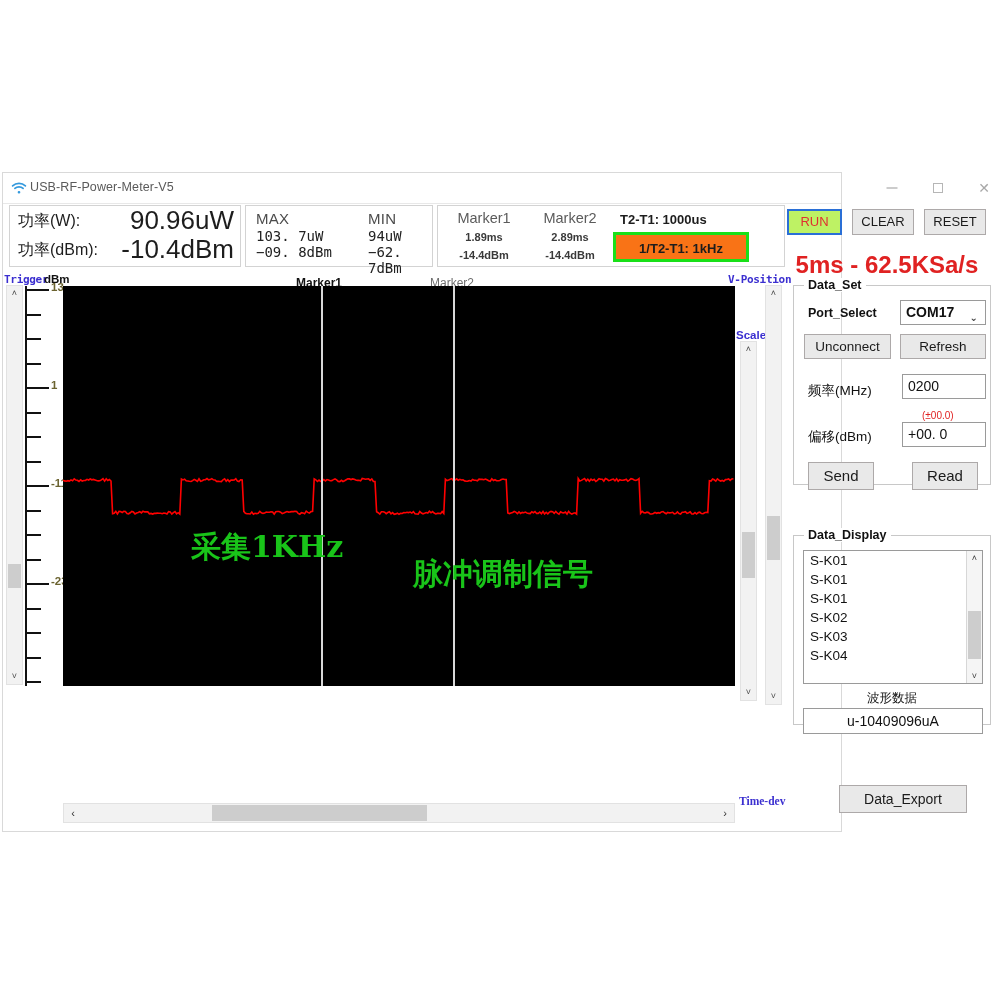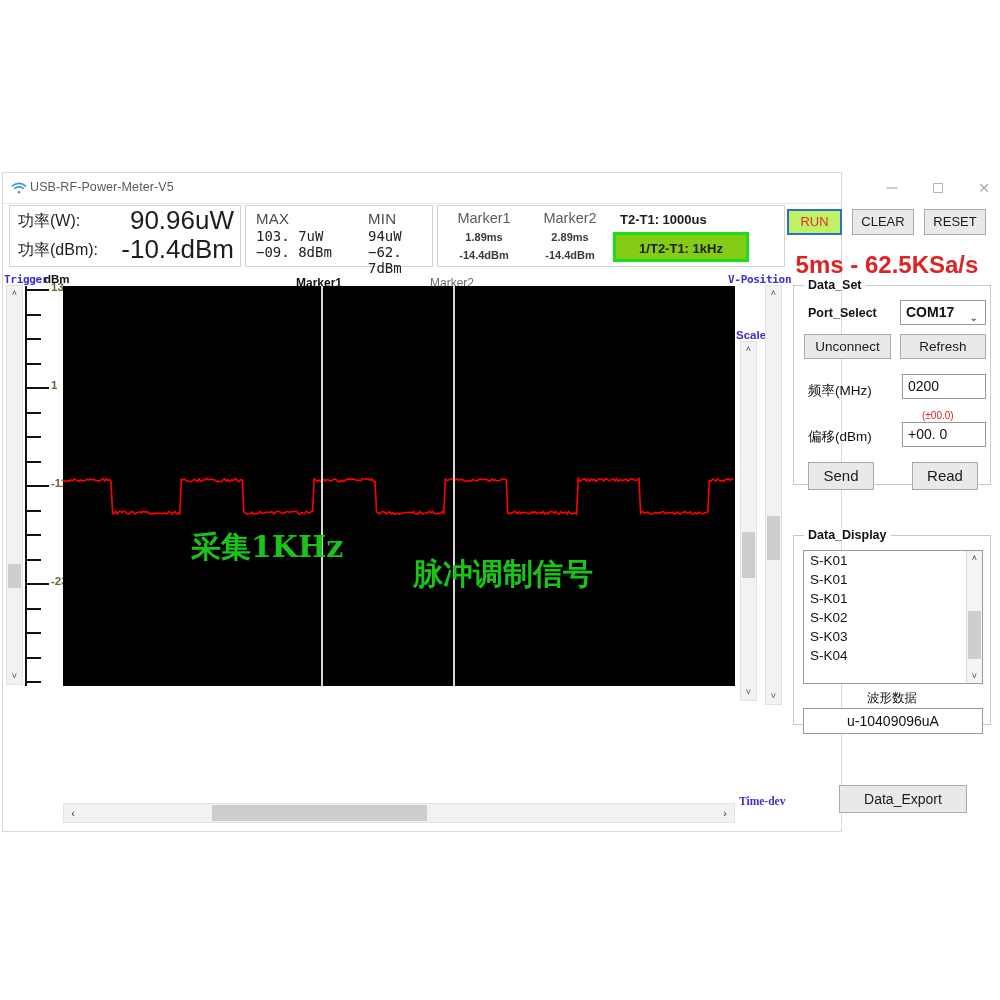--- a/index.html
+++ b/index.html
@@ -60,21 +60,21 @@
 
   .mk-col{position:absolute;top:4px;text-align:center;width:80px;}
   #mk1{left:6px;}
   #mk2{left:92px;}
   .mk-head{font-size:14.5px;color:#5b5b5b;}
   .mk-t{font-size:11px;color:#3a3a3a;margin-top:5px;font-weight:600;}
   .mk-d{font-size:11px;color:#3a3a3a;margin-top:6px;font-weight:600;}
   #mk-delta{position:absolute;left:182px;top:6px;font-size:13px;color:#1d1d1d;font-weight:600;white-space:nowrap;}
   #mk-freq-box{
     position:absolute;left:175px;top:26px;width:136px;height:30px;
-    border:3px solid #19e019;box-sizing:border-box;background:#84cc16;
+    border:3px solid #19e019;box-sizing:border-box;background:#f97316;
   }
   #mk-freq{position:absolute;left:0;top:6px;width:100%;text-align:center;
     font-size:13px;color:#1d1d1d;font-weight:600;}
 
   
   .lbl-blue{position:absolute;color:#3b2fd0;font-weight:bold;font-size:11px;
     font-family:"DejaVu Sans Mono","Liberation Mono",monospace;letter-spacing:-.3px;}
   #lbl-trigger{left:1px;top:100px;}
   #lbl-vpos{left:725px;top:100px;}
   #lbl-scale{left:733px;top:156px;font-family:"Liberation Sans",sans-serif;letter-spacing:0;font-size:11.5px;}

